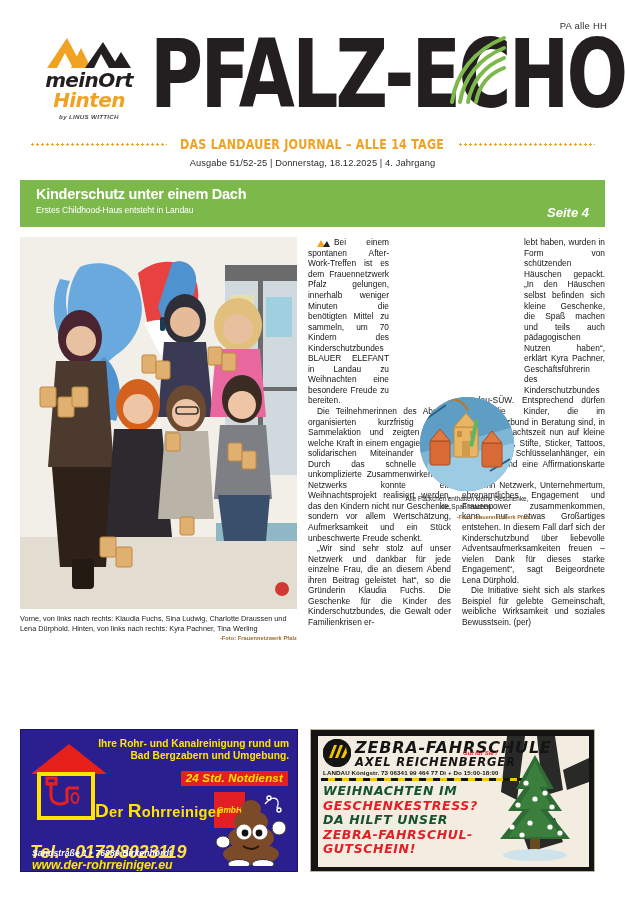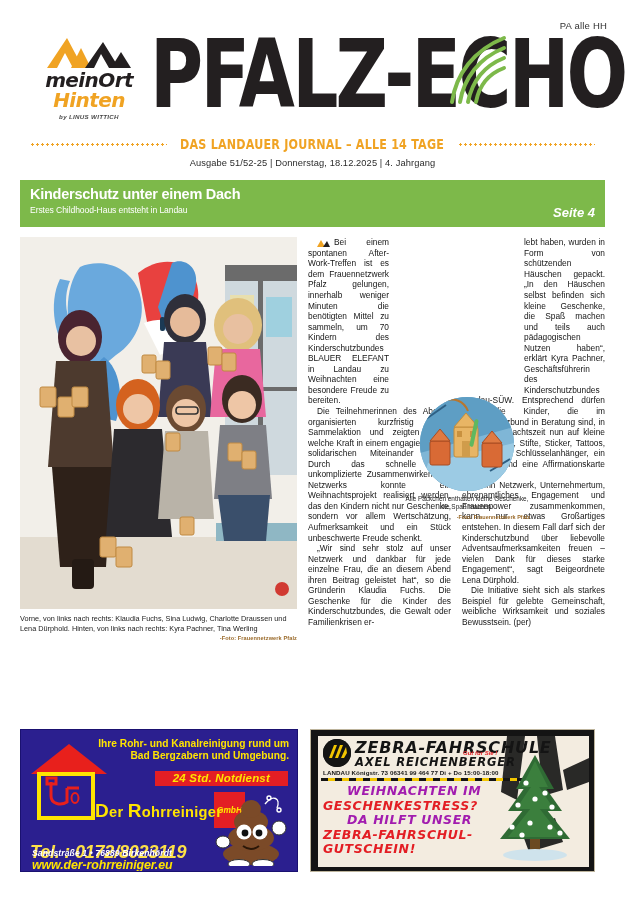--- a/index.html
+++ b/index.html
@@ -66,21 +66,21 @@
     color: #F0A323; white-space: nowrap;
     transform: scaleY(1.15) scaleX(0.97);
   }
   .issue-line {
     text-align: center; font-size: 9.3px; color: #2b2b2b;
     margin-top: 4px; letter-spacing: .1px;
   }
 
   
   .teasers { display: flex; gap: 10px; margin: 12px 20px 0; }
-  .teaser { flex: 1 1 0; padding: 6px 10px 7px; color: #fff; }
+  .teaser { flex: 1 1 0; padding: 6px 16px 7px; color: #fff; }
   .teaser.green { background: #7DB94A; }
   .teaser.orange { background: #F5B335; }
   .teaser-head {
     font-size: 14.5px; font-weight: 700; letter-spacing: -.25px;
     line-height: 1.12; margin-bottom: 3px;
   }
   .teaser-sub { display: flex; align-items: flex-start; justify-content: space-between; gap: 6px; }
   .teaser-sub .txt { font-size: 8.6px; font-weight: 400; letter-spacing: -.1px; }
   .teaser-sub .pg { font-size: 13px; font-weight: 700; font-style: italic; white-space: nowrap; }
 
@@ -148,21 +148,21 @@
   .ads { position: absolute; left: 20px; top: 729px; width: 585px;
          display: flex; gap: 12px; }
   .ad { position: relative; overflow: hidden; }
   .ad-rohr { width: 278px; height: 143px; background: #2b1f8f; border: 1px solid #1a1170; }
   .ad-zebra { width: 285px; height: 143px; background: #efe8d8; border: 1px solid #bdb49c; }
 
   
   .rr-line1 { position: absolute; right: 8px; top: 8px; width: 192px; text-align: right;
     color: #FFE400; font-weight: 700; font-size: 10.2px; line-height: 12.4px; }
   .rr-24 { position: absolute; right: 9px; top: 41px; background: #E31E24; color: #FFE400;
-    font-weight: 700; font-style: italic; font-size: 11.5px; padding: 1px 18px 2px;
+    font-weight: 700; font-style: italic; font-size: 11.5px; padding: 1px 5px 2px;
     letter-spacing: .2px; }
   .rr-gmbh { position: absolute; right: 52px; top: 62px; background: #E31E24; color: #FFE400;
     font-weight: 700; font-style: italic; font-size: 8.4px; padding: 13px 3px; }
   .rr-name { position: absolute; left: 74px; top: 70px; color: #FFE400; font-weight: 700;
     font-size: 14.6px; letter-spacing: .3px; }
   .rr-name .big { font-size: 19px; }
   .rr-tel { position: absolute; left: 9px; top: 112px; color: #fde047; font-weight: 700;
     font-style: italic; font-size: 18px; letter-spacing: -.2px; }
   .rr-addr { position: absolute; left: 11px; top: 118px; color: #fff; font-weight: 700;
     font-style: italic; font-size: 8.6px; letter-spacing: .1px; }
@@ -182,21 +182,21 @@
     font-family: "DejaVu Sans", sans-serif; }
   .zb-gut { position: absolute; left: 152px; top: 20px; color: #E31E24;
     font-weight: 700; font-style: italic; font-size: 6px; }
   .zb-contact { position: absolute; left: 12px; top: 39px; color: #141414;
     font-weight: 700; font-size: 6.2px; letter-spacing: .1px; }
   .zb-rule { position: absolute; left: 10px; top: 48px; width: 220px; height: 3px;
     background: repeating-linear-gradient(90deg, #141414 0 7px, #F2C500 7px 14px); }
   .zb-msg { position: absolute; left: 12px; top: 54px; width: 185px; }
   .zb-msg div { font-family: "DejaVu Sans", sans-serif; font-weight: 700;
     font-style: italic; letter-spacing: .6px; line-height: 14.5px; }
-  .zb-b { color: #a21caf; font-size: 12.5px; margin-left: 24px; }
+  .zb-b { color: #14532d; font-size: 12.5px; }
   .zb-r { color: #E31E24; font-size: 12.5px; }
   .zb-tree { position: absolute; right: 16px; bottom: 6px; width: 86px; height: 112px; }
 </style>
 </head>
 <body>
 
 <div class="page">
 
   <div class="masthead">
 

